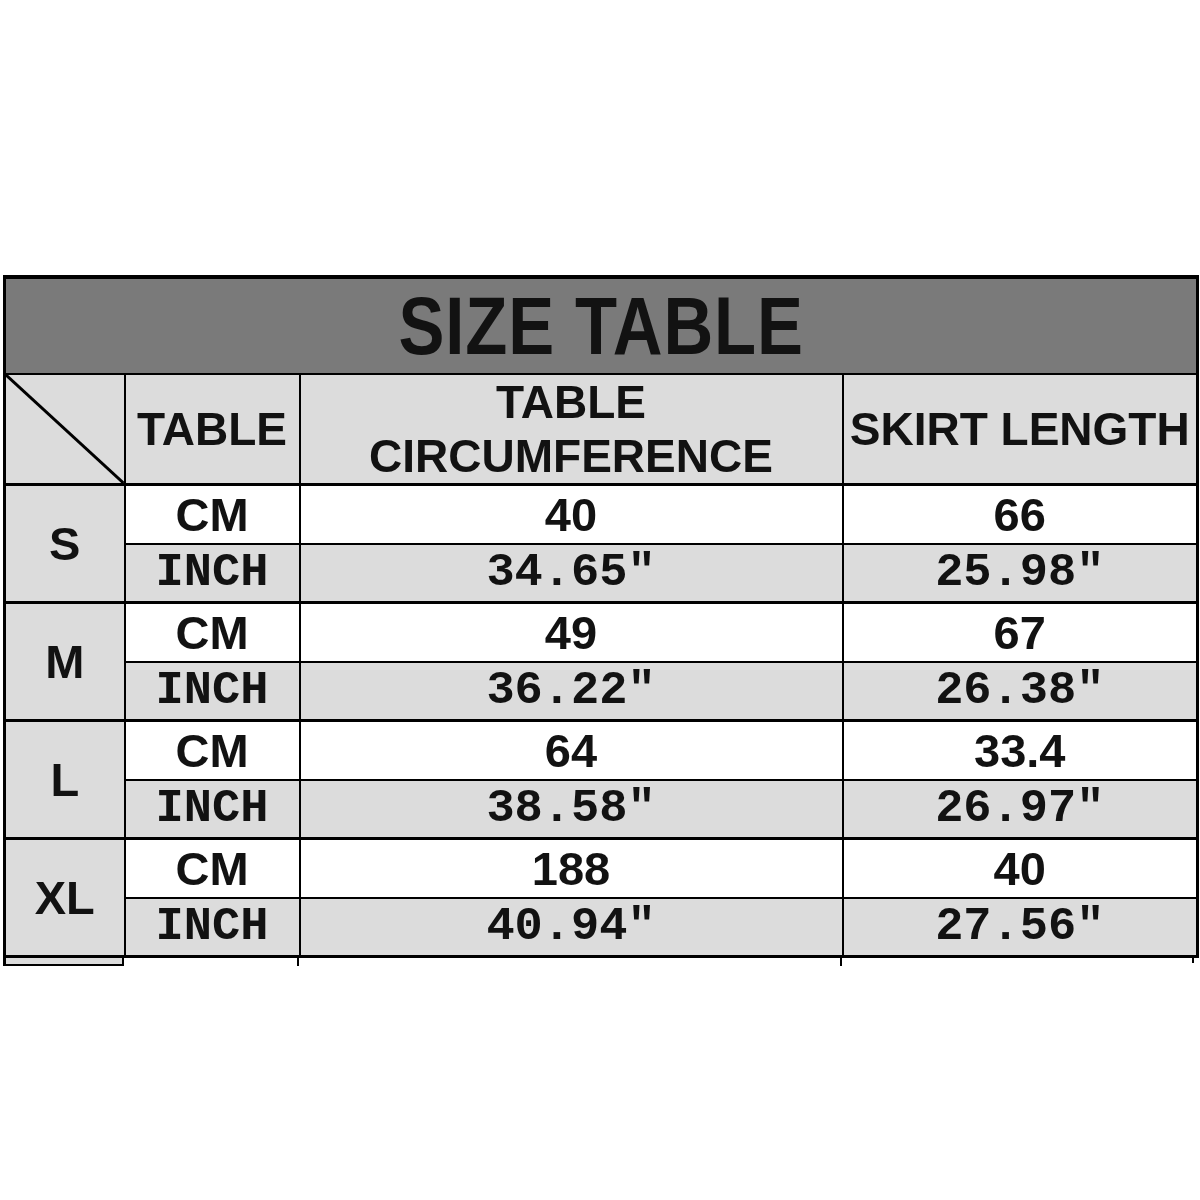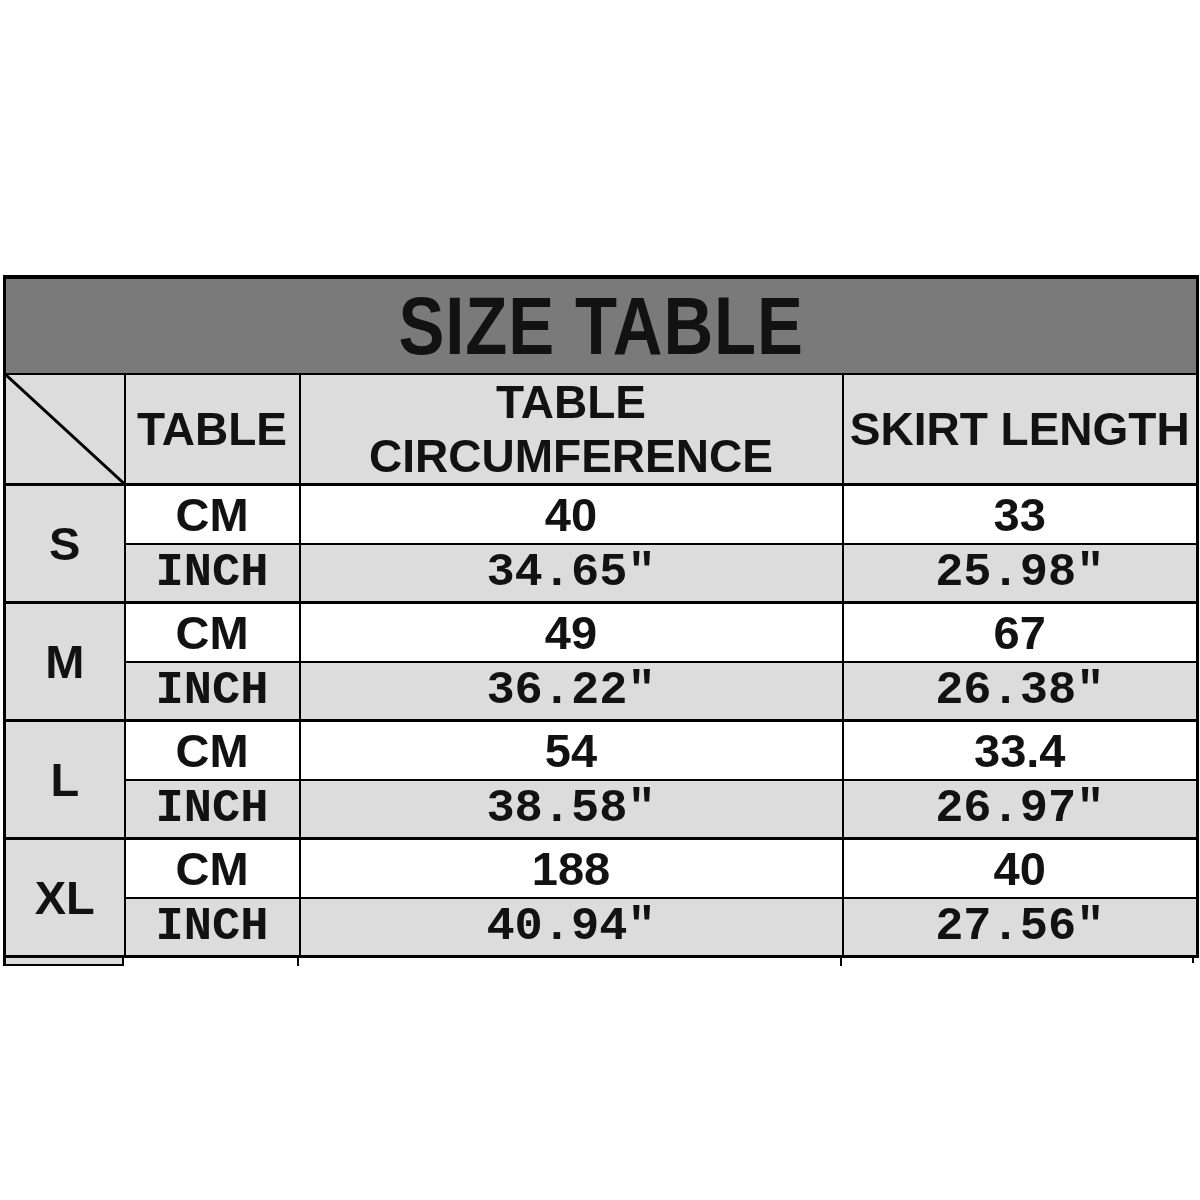--- a/index.html
+++ b/index.html
@@ -104,21 +104,21 @@
           </td>
           <th>TABLE</th>
           <th>TABLE CIRCUMFERENCE</th>
           <th>SKIRT LENGTH</th>
         </tr>
 
         <tr class="data-row cm-row group-start">
           <td class="size-cell" rowspan="2">S</td>
           <td class="unit-cell">CM</td>
           <td class="value-cell">40</td>
-          <td class="value-cell">33</td>
+          <td class="value-cell">66</td>
         </tr>
         <tr class="data-row inch-row">
           <td class="unit-cell">INCH</td>
           <td class="value-cell">34.65"</td>
           <td class="value-cell">25.98"</td>
         </tr>
 
         <tr class="data-row cm-row group-start">
           <td class="size-cell" rowspan="2">M</td>
           <td class="unit-cell">CM</td>
@@ -127,21 +127,21 @@
         </tr>
         <tr class="data-row inch-row">
           <td class="unit-cell">INCH</td>
           <td class="value-cell">36.22"</td>
           <td class="value-cell">26.38"</td>
         </tr>
 
         <tr class="data-row cm-row group-start">
           <td class="size-cell" rowspan="2">L</td>
           <td class="unit-cell">CM</td>
-          <td class="value-cell">54</td>
+          <td class="value-cell">64</td>
           <td class="value-cell">33.4</td>
         </tr>
         <tr class="data-row inch-row">
           <td class="unit-cell">INCH</td>
           <td class="value-cell">38.58"</td>
           <td class="value-cell">26.97"</td>
         </tr>
 
         <tr class="data-row cm-row group-start">
           <td class="size-cell" rowspan="2">XL</td>

